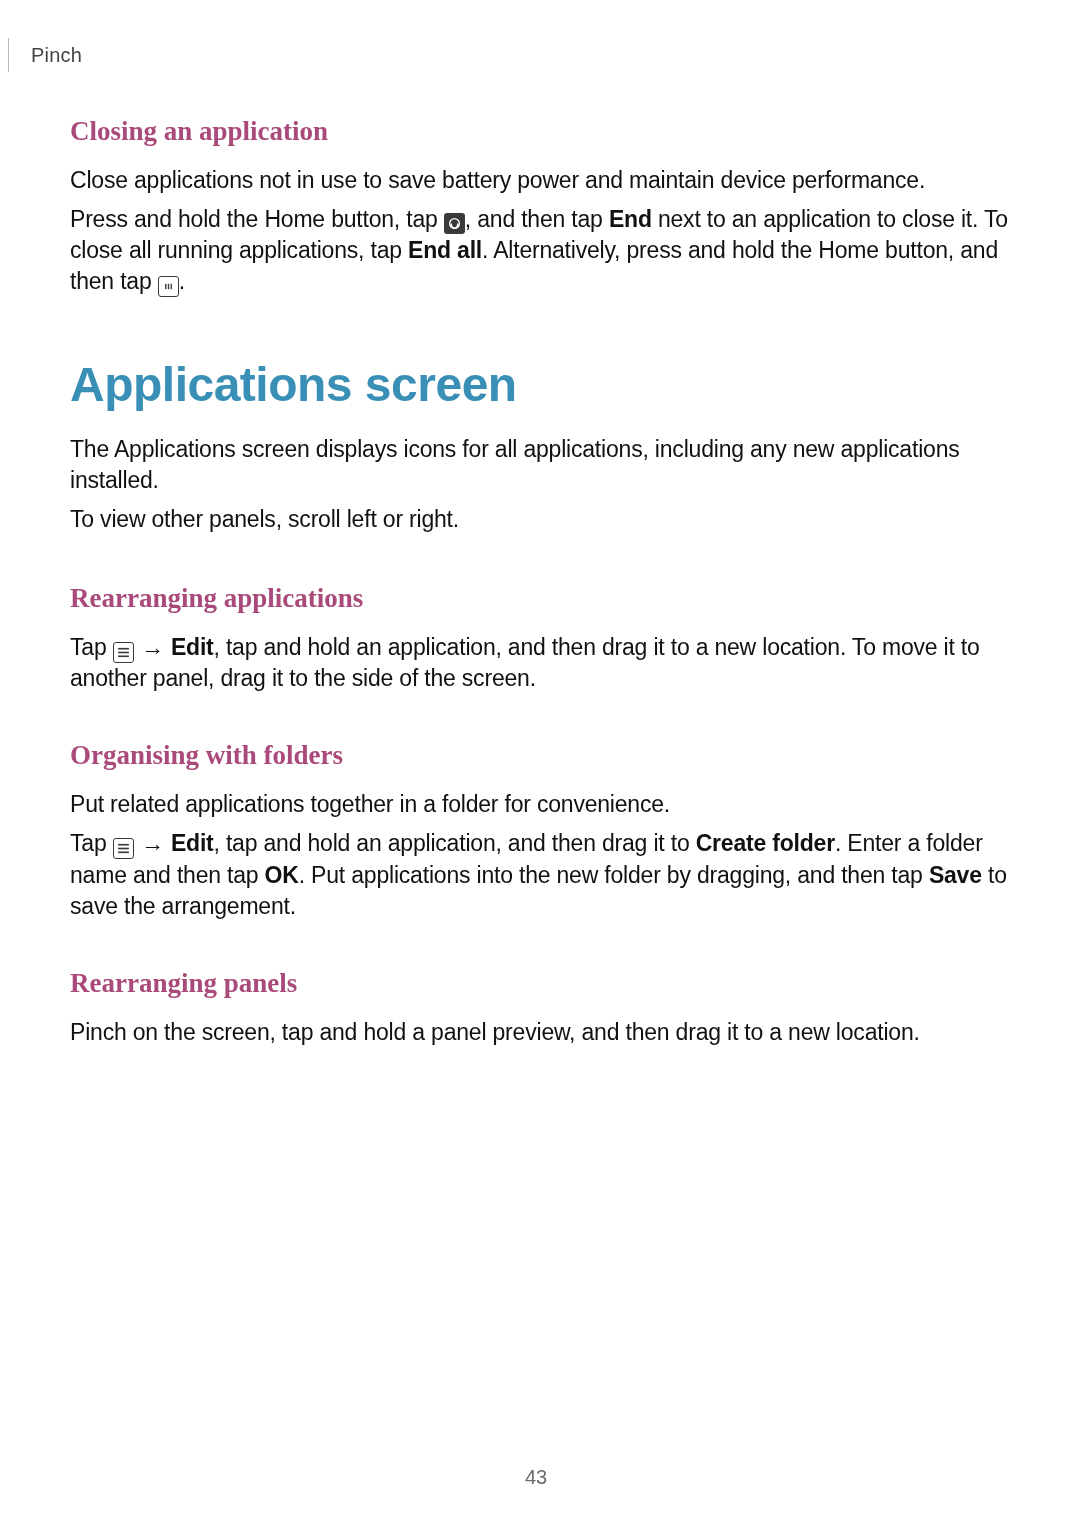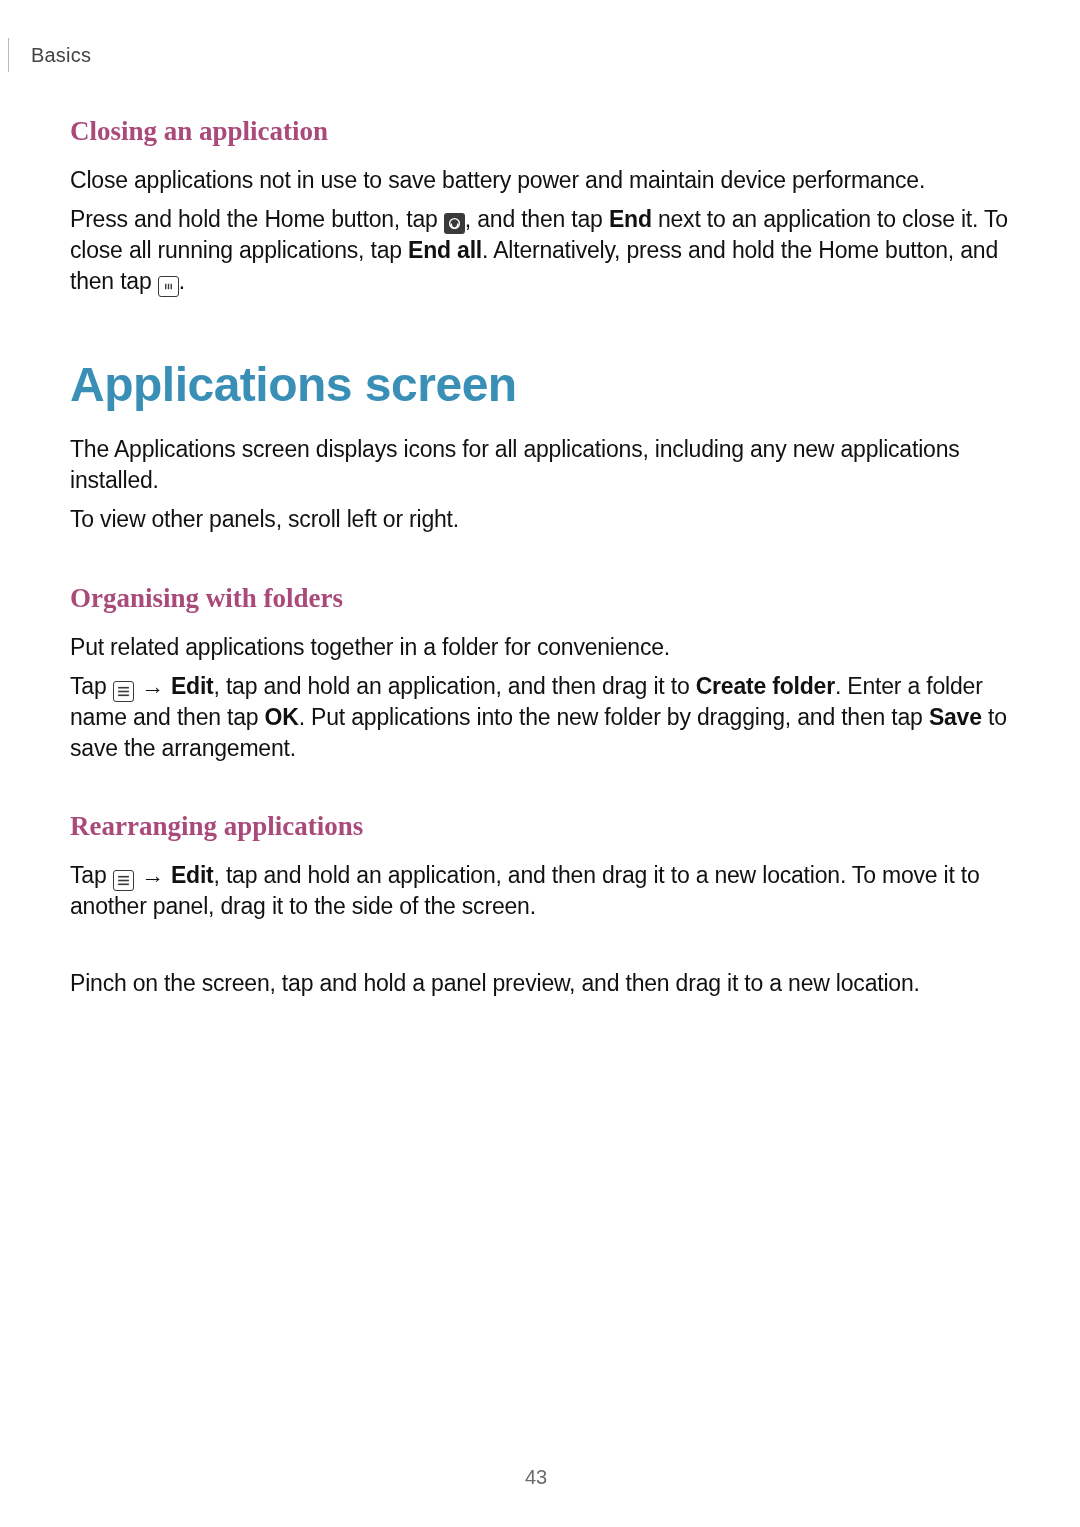--- a/index.html
+++ b/index.html
@@ -88,21 +88,21 @@
   }
   .section { margin-bottom: 46px; }
 </style>
 </head>
 <body>
 
 <div class="page">
 
   <div class="header-row">
     <div class="vbar"></div>
-    <span class="section-crumb">Basics</span>
+    <span class="section-crumb">Pinch</span>
   </div>
 
   <div class="section">
     <h2 class="heading-2">Closing an application</h2>
     <p class="body">Close applications not in use to save battery power and maintain device performance.</p>
     <p class="body">
       <span>Press and hold the Home button, tap </span><span class="inline-icon filled">
           <svg width="13" height="13" viewBox="0 0 24 24" fill="none" stroke="currentColor" stroke-width="2.5">
             <circle cx="12" cy="12" r="9"></circle>
             <path d="M6 12 A9 9 0 0 0 12 21"></path>
@@ -118,49 +118,50 @@
     </p>
   </div>
 
   <h1 class="heading-1">Applications screen</h1>
   <p class="body">The Applications screen displays icons for all applications, including any new applications installed.</p>
   <p class="body">To view other panels, scroll left or right.</p>
 
   <div class="spacer-40"></div>
 
   <div class="section">
+    <h2 class="heading-2">Rearranging applications</h2>
+    <p class="body">
+      <span>Tap </span><span class="inline-icon outlined">
+          <svg width="13" height="11" viewBox="0 0 24 20" fill="none" stroke="currentColor" stroke-width="3">
+            <line x1="2" y1="3" x2="22" y2="3"></line>
+            <line x1="2" y1="10" x2="22" y2="10"></line>
+            <line x1="2" y1="17" x2="22" y2="17"></line>
+          </svg>
+        </span>
+      <span class="arrow">→</span>
+      <span class="bold">Edit</span><span>, tap and hold an application, and then drag it to a new location. To move it to another panel, drag it to the side of the screen.</span>
+    </p>
+  </div>
+
+  <div class="section">
     <h2 class="heading-2">Organising with folders</h2>
     <p class="body">Put related applications together in a folder for convenience.</p>
     <p class="body">
       <span>Tap </span><span class="inline-icon outlined">
           <svg width="13" height="11" viewBox="0 0 24 20" fill="none" stroke="currentColor" stroke-width="3">
             <line x1="2" y1="3" x2="22" y2="3"></line>
             <line x1="2" y1="10" x2="22" y2="10"></line>
             <line x1="2" y1="17" x2="22" y2="17"></line>
           </svg>
         </span>
       <span class="arrow">→</span>
       <span class="bold">Edit</span><span>, tap and hold an application, and then drag it to </span><span class="bold">Create folder</span><span>. Enter a folder name and then tap </span><span class="bold">OK</span><span>. Put applications into the new folder by dragging, and then tap </span><span class="bold">Save</span><span> to save the arrangement.</span>
     </p>
   </div>
 
   <div class="section">
-    <h2 class="heading-2">Rearranging applications</h2>
-    <p class="body">
-      <span>Tap </span><span class="inline-icon outlined">
-          <svg width="13" height="11" viewBox="0 0 24 20" fill="none" stroke="currentColor" stroke-width="3">
-            <line x1="2" y1="3" x2="22" y2="3"></line>
-            <line x1="2" y1="10" x2="22" y2="10"></line>
-            <line x1="2" y1="17" x2="22" y2="17"></line>
-          </svg>
-        </span>
-      <span class="arrow">→</span>
-      <span class="bold">Edit</span><span>, tap and hold an application, and then drag it to a new location. To move it to another panel, drag it to the side of the screen.</span>
-    </p>
-  </div>
-
-  <div class="section">
+    <h2 class="heading-2">Rearranging panels</h2>
     <p class="body">Pinch on the screen, tap and hold a panel preview, and then drag it to a new location.</p>
   </div>
 
 </div>
 
 <div class="page-number">43</div>
 
 </body></html>

